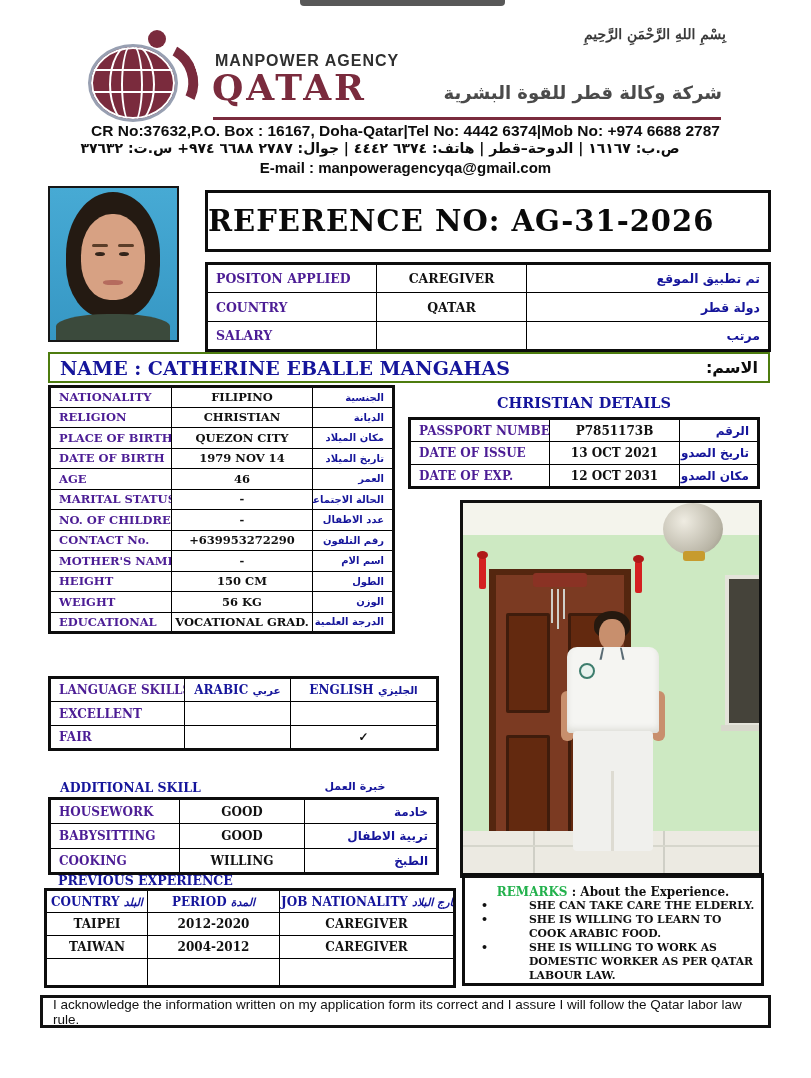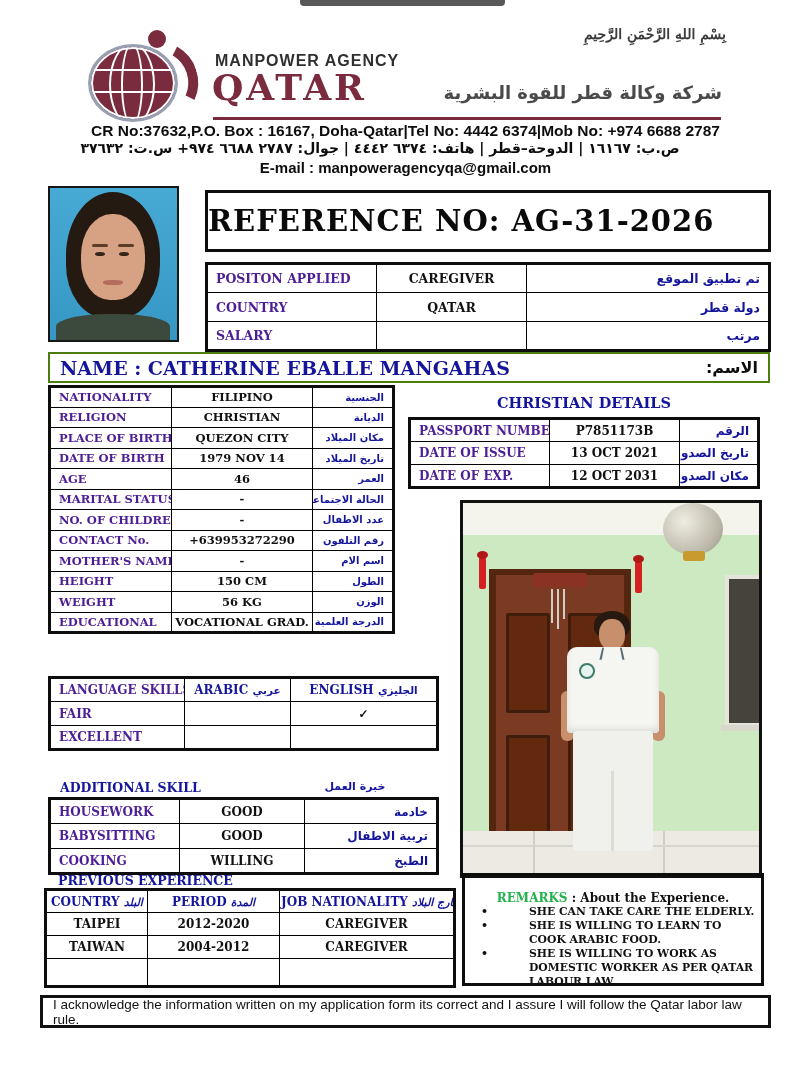--- a/index.html
+++ b/index.html
@@ -73,21 +73,21 @@
 
   
   .exp-title{left:58px;top:873px;color:#15159b;font-weight:bold;font-size:12.5px;}
   .exp-table{left:44px;top:888px;width:412px;border:3px solid #0d0d0d;}
   .exp-table td{height:23px;font-size:12px;}
   .exp-table .blank td{height:28px;}
   .exp-head{color:#15159b;font-weight:bold;text-align:center;}
   .exp-head .ar-part{font-family:"DejaVu Sans",sans-serif;font-size:11px;font-style:italic;}
 
   
-  .remarks-box{left:462px;top:873px;width:302px;height:113px;border:3px solid #0d0d0d;box-sizing:border-box;padding:15px 6px;}
+  .remarks-box{left:462px;top:873px;width:302px;height:113px;border:3px solid #0d0d0d;box-sizing:border-box;padding:9px 6px;}
   .remarks-title{text-align:center;font-weight:bold;font-size:12px;color:#111;}
   .remarks-title .green{color:#22b14c;}
   .remark-item{position:relative;padding-left:58px;font-weight:bold;font-size:10.8px;color:#111;line-height:1.3;white-space:normal;}
   .remark-item .dot{position:absolute;left:10px;top:0;font-size:11px;}
 
   
   .ack-box{left:40px;top:995px;width:731px;height:33px;border:3px solid #111;box-sizing:border-box;display:flex;align-items:center;padding-left:10px;}
   .ack-text{font-family:"Liberation Sans",sans-serif;font-size:13.5px;color:#111;}
 
   
@@ -325,28 +325,28 @@
         <col style="width:106px">
         <col>
       </colgroup>
     <tbody>
         <tr>
       <td class="lbl" style="font-size:12px;">LANGUAGE SKILLS:</td>
       <td class="lang-head"><span>ARABIC</span> <span class="ar-part">عربي</span></td>
       <td class="lang-head"><span>ENGLISH</span> <span class="ar-part">الجليزي</span></td>
     </tr>
     <tr>
+      <td class="lbl">EXCELLENT</td>
+      <td class="check"></td>
+      <td class="check"></td>
+    </tr>
+    <tr>
       <td class="lbl">FAIR</td>
       <td class="check"></td>
       <td class="check">✓</td>
-    </tr>
-    <tr>
-      <td class="lbl">EXCELLENT</td>
-      <td class="check"></td>
-      <td class="check"></td>
     </tr>
   </tbody>
     </table>
 
   <div class="abs addskill-en">ADDITIONAL SKILL</div>
   <div class="abs addskill-ar">خبرة العمل</div>
   <table class="abs add-table">
     <colgroup>
         <col style="width:130px">
         <col style="width:125px">

